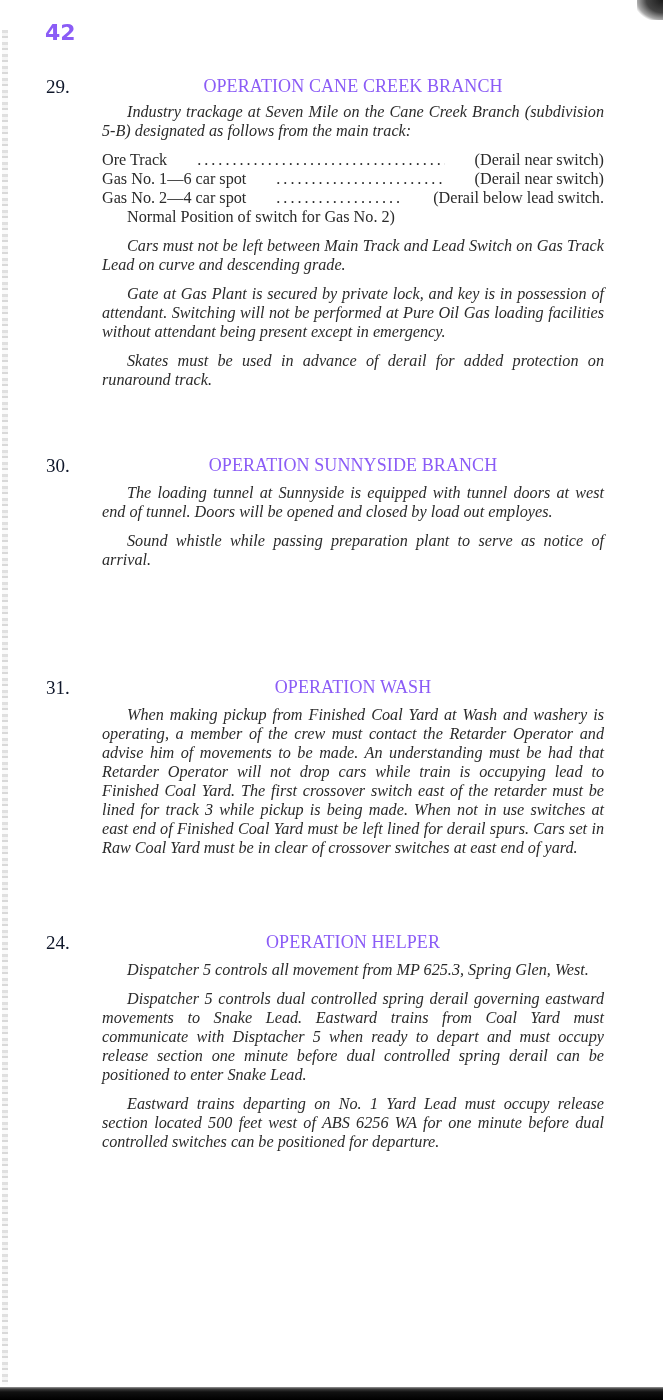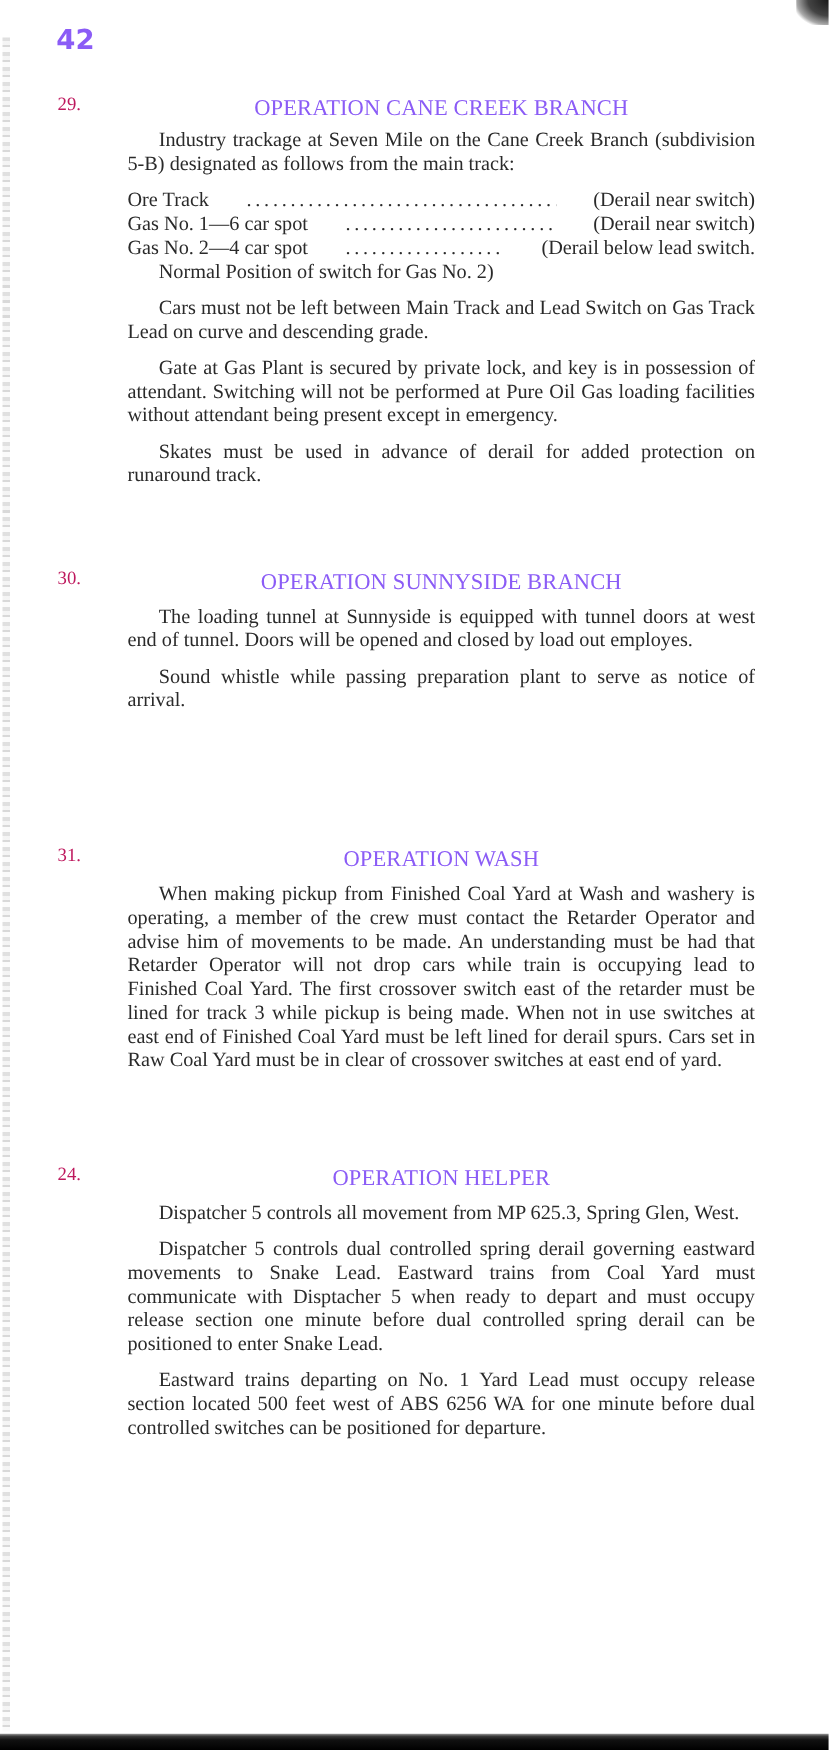--- a/index.html
+++ b/index.html
@@ -22,31 +22,31 @@
     background: linear-gradient(180deg, #9a9a9a 0, #3a3a3a 2px, #111 5px, #000 100%);
   }
   .page-number {
     position: absolute; left: 45px; top: 20px;
     font-family: "DejaVu Sans", "Liberation Sans", sans-serif;
     font-weight: bold; font-size: 22px; color: #8b5cf6;
   }
   .section { position: absolute; left: 0; width: 663px; }
   .sec-num {
     position: absolute; left: 46px; top: 0;
-    font-size: 15px; color: #be185d;
+    font-size: 19px; color: #0f172a;
   }
   .sec-title {
     position: absolute; left: 102px; width: 502px; top: 0;
     text-align: center; font-size: 18px; color: #8b5cf6; letter-spacing: 0.1px;
   }
   .body {
     position: absolute; left: 102px; width: 502px;
     font-size: 16.2px; line-height: 19px; color: #2a2a2a;
   }
-  .body p { margin: 0 0 10px 0; text-indent: 25px; text-align: justify; }
+  .body p { margin: 0 0 10px 0; text-indent: 25px; text-align: justify; font-style: italic; }
   .tracklist { margin: 0 0 10px 0; }
   .track-row { display: flex; align-items: flex-end; white-space: nowrap; gap: 28px; }
   .track-row .name { flex: none; }
   .track-row .dots {
     flex: 1 1 auto; overflow: hidden; margin: 0 2px;
     letter-spacing: 3px;
   }
   .track-row .dots::before {
     content: "...................................................................................................";
   }

